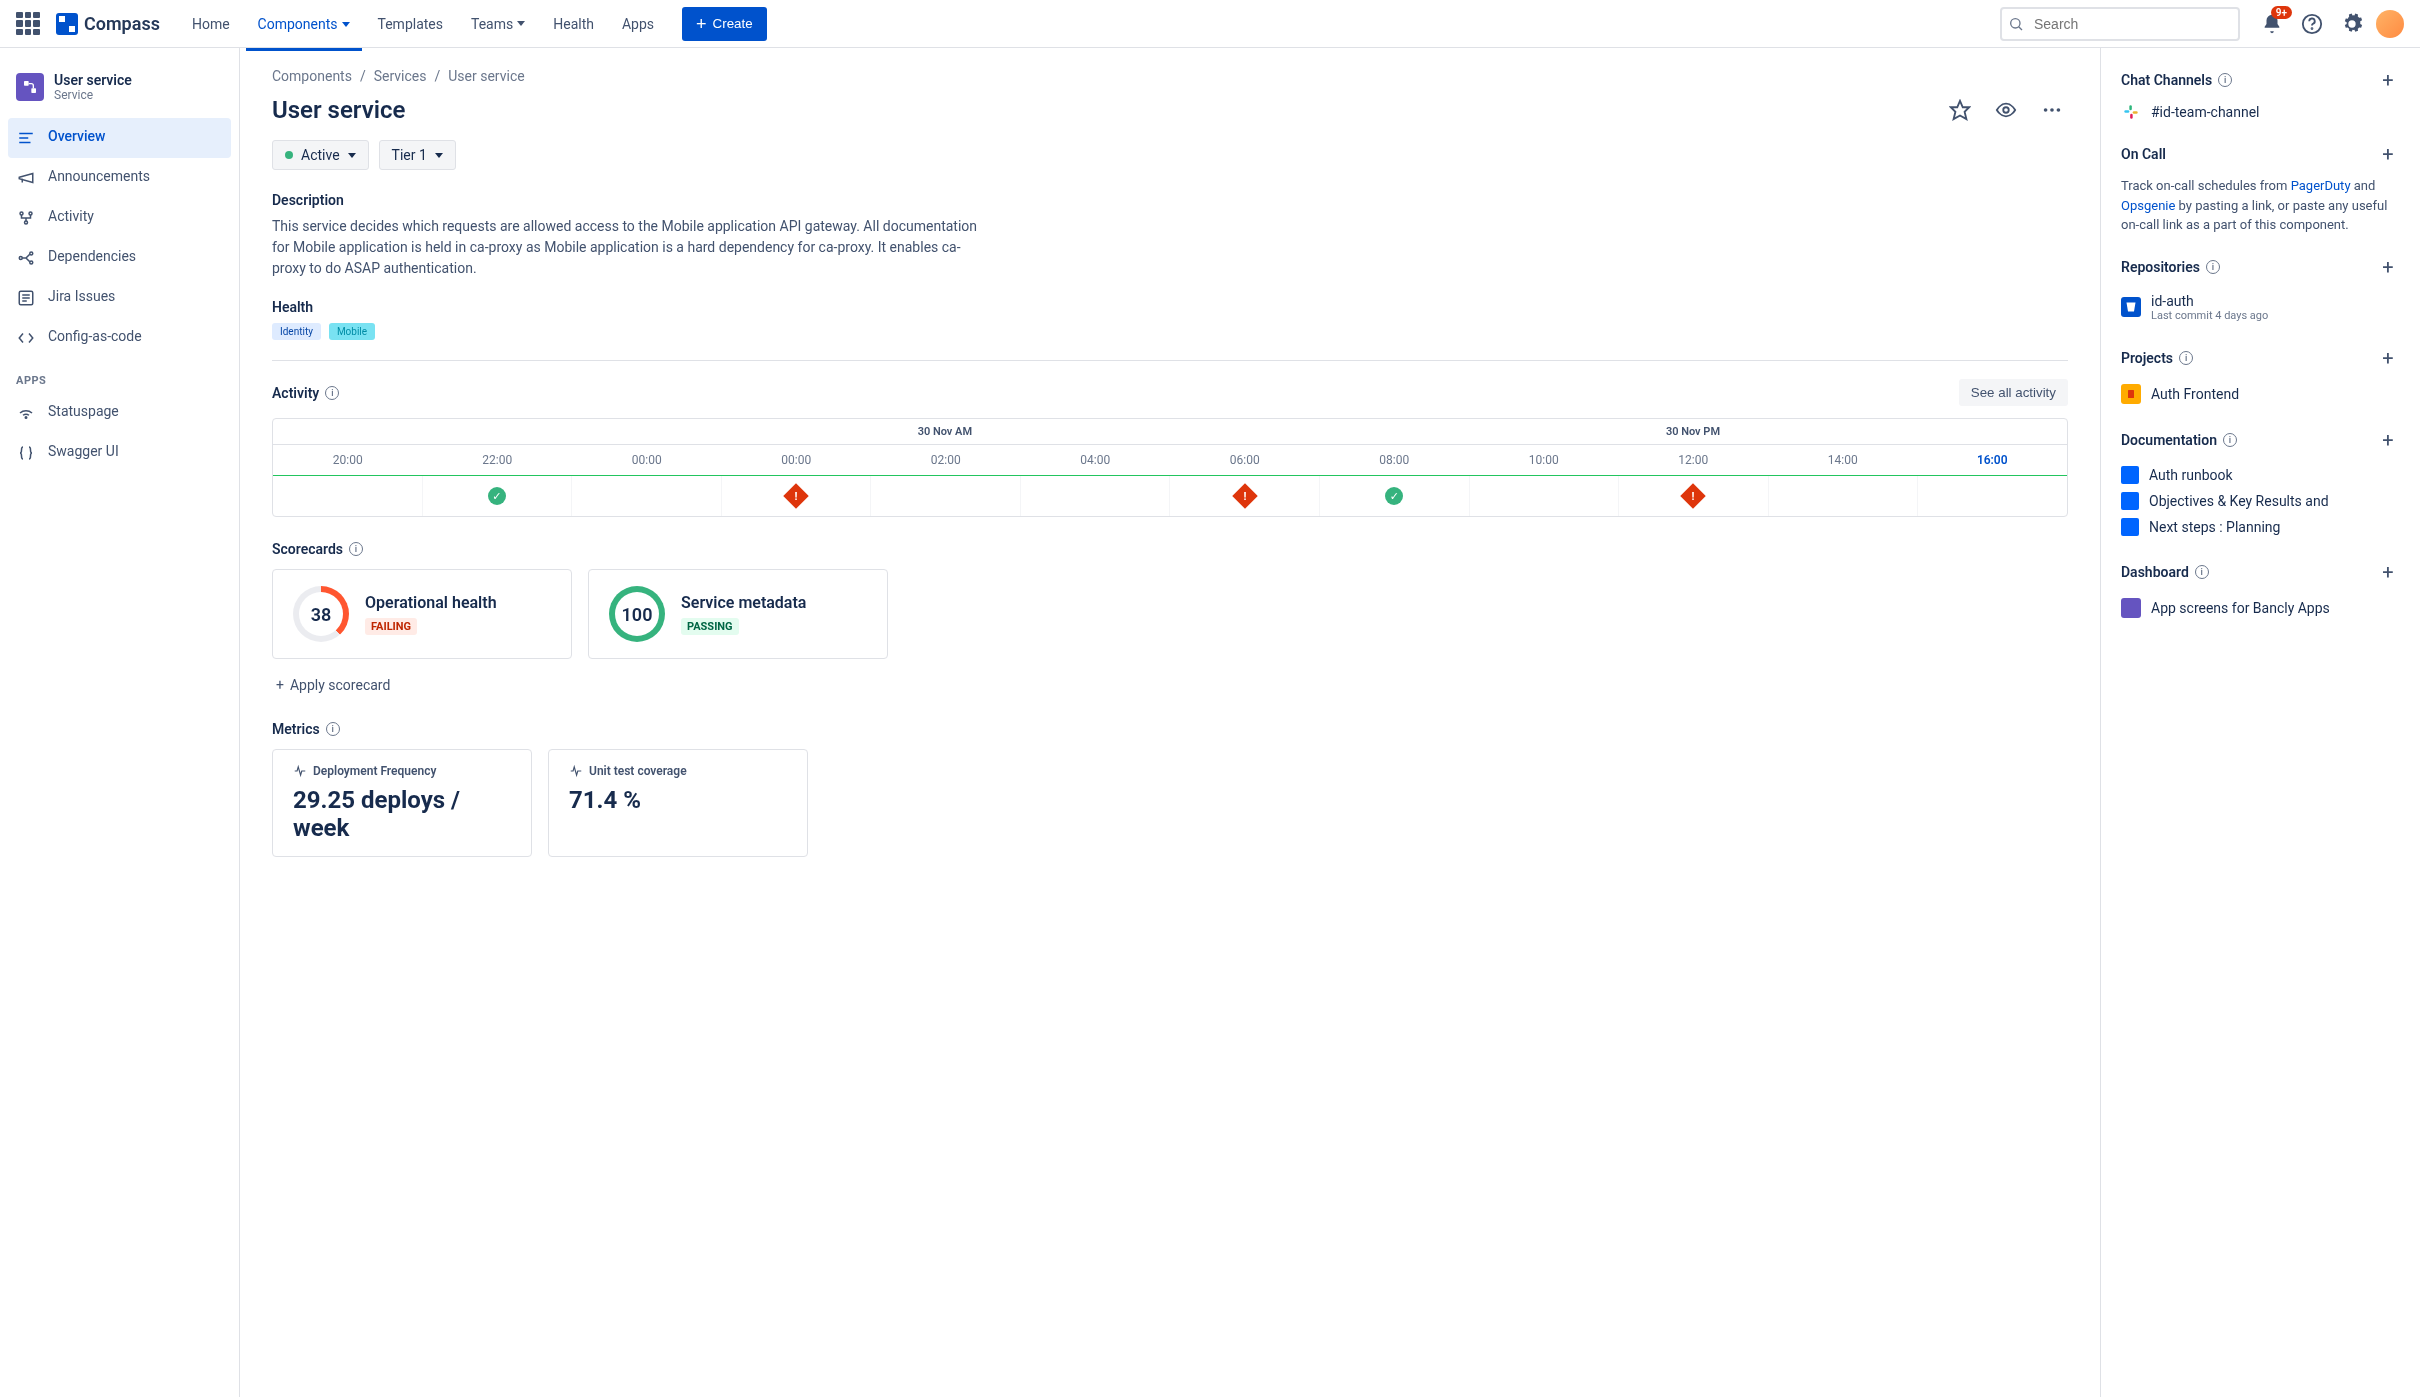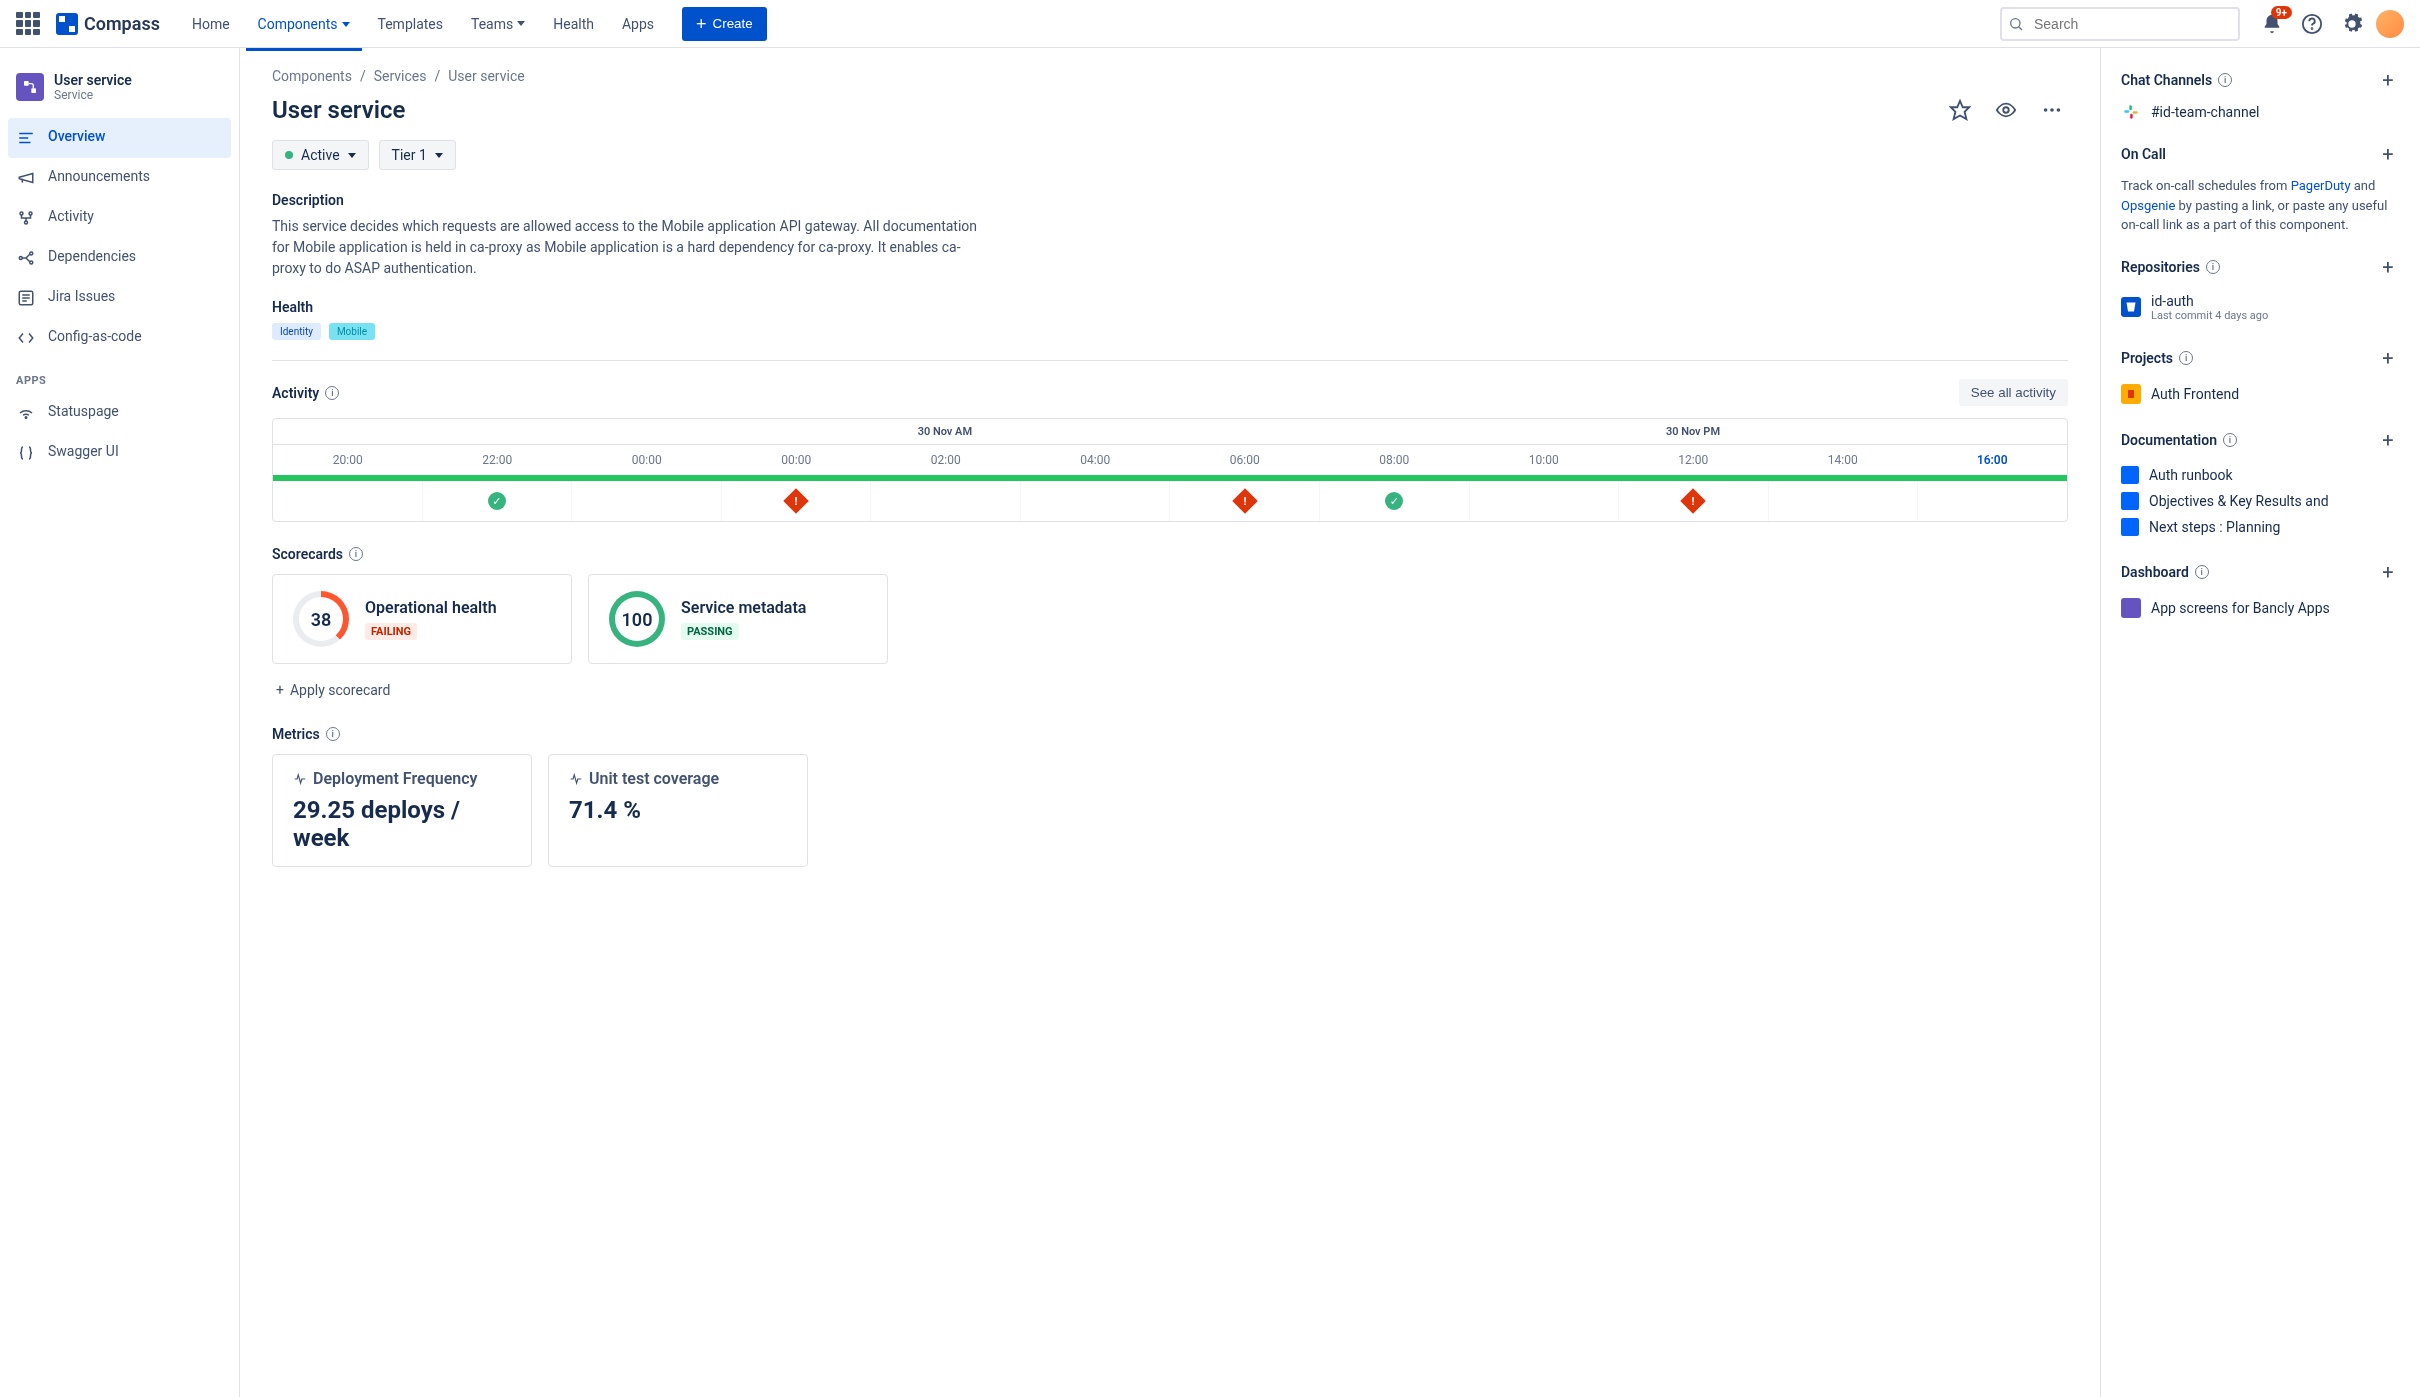--- a/index.html
+++ b/index.html
@@ -54,21 +54,21 @@
 .label-identity { background: #DEEBFF; color: #0747A6; }
 .label-mobile { background: #79E2F2; color: #008DA6; }
 hr.sep { border: none; border-top: 1px solid #DFE1E6; margin: 18px 0; }
 .sect-row { display: flex; align-items: center; justify-content: space-between; margin-bottom: 12px; }
 .sect-title { display: flex; align-items: center; gap: 6px; font-weight: 600; }
 .info-icon { width: 14px; height: 14px; border: 1.5px solid #6B778C; border-radius: 50%; display: inline-flex; align-items: center; justify-content: center; font-size: 9px; color: #6B778C; }
 .see-all { background: #F4F5F7; border: none; padding: 6px 12px; border-radius: 3px; cursor: pointer; color: #42526E; }
 .timeline { border: 1px solid #DFE1E6; border-radius: 4px; overflow: hidden; margin-bottom: 24px; }
 .tl-head { display: flex; }
 .tl-head-col { flex: 1; text-align: center; font-size: 11px; font-weight: 600; padding: 6px 0; color: #42526E; }
-.tl-times { display: flex; border-top: 1px solid #DFE1E6; border-bottom: 6px solid #22c55e; justify-content: space-between; }
+.tl-times { display: flex; border-top: 1px solid #DFE1E6; border-bottom: 1px solid #22c55e; justify-content: space-between; }
 .tl-time { flex: 1; text-align: center; font-size: 12px; padding: 8px 0; color: #6B778C; }
 .tl-time.current { color: #0052CC; font-weight: 600; }
 .tl-events { display: flex; height: 40px; }
 .tl-cell { flex: 1; border-right: 1px solid #F4F5F7; display: flex; align-items: center; justify-content: center; }
 .tl-cell:last-child { border-right: none; }
 .ev-ok { width: 18px; height: 18px; background: #36B37E; border-radius: 50%; display: flex; align-items: center; justify-content: center; color: #fff; font-size: 11px; }
 .ev-warn { width: 18px; height: 18px; background: #DE350B; transform: rotate(45deg); display: flex; align-items: center; justify-content: center; }
 .ev-warn span { transform: rotate(-45deg); color: #fff; font-size: 11px; font-weight: 700; }
 .scorecards { display: flex; gap: 16px; margin-bottom: 10px; }
 .scorecard { border: 1px solid #DFE1E6; border-radius: 4px; padding: 16px 20px; display: flex; align-items: center; gap: 16px; flex: 0 0 300px; }
@@ -78,21 +78,21 @@
 .ring::after { content: ""; position: absolute; inset: 6px; background: #fff; border-radius: 50%; }
 .ring span { position: relative; z-index: 1; }
 .sc-body { display: flex; flex-direction: column; gap: 6px; }
 .sc-title { font-weight: 600; font-size: 16px; }
 .sc-status { font-size: 11px; font-weight: 700; padding: 2px 6px; border-radius: 3px; align-self: flex-start; }
 .st-fail { background: #FFEBE6; color: #BF2600; }
 .st-pass { background: #E3FCEF; color: #006644; }
 .apply-sc { color: #42526E; padding: 8px 4px; cursor: pointer; display: flex; align-items: center; gap: 6px; margin-bottom: 20px; }
 .metrics { display: flex; gap: 16px; }
 .metric-card { border: 1px solid #DFE1E6; border-radius: 4px; padding: 14px 20px; flex: 0 0 260px; }
-.metric-label { display: flex; align-items: center; gap: 6px; font-size: 16px; font-weight: 600; color: #42526E; margin-bottom: 8px; }
+.metric-label { display: flex; align-items: center; gap: 6px; font-size: 12px; font-weight: 600; color: #42526E; margin-bottom: 8px; }
 .metric-value { font-size: 24px; font-weight: 700; }
 .pulse { width: 14px; height: 14px; }
 .rightpane { width: 320px; border-left: 1px solid #DFE1E6; padding: 20px; overflow-y: auto; }
 .rp-sect { margin-bottom: 20px; }
 .rp-h { display: flex; align-items: center; justify-content: space-between; margin-bottom: 10px; }
 .rp-title { font-weight: 600; font-size: 14px; display: flex; align-items: center; gap: 6px; }
 .plus-btn { width: 24px; height: 24px; display: flex; align-items: center; justify-content: center; cursor: pointer; color: #42526E; font-size: 20px; border-radius: 3px; }
 .team-row { display: flex; align-items: center; gap: 10px; }
 .avatars { display: flex; }
 .av { width: 28px; height: 28px; border-radius: 50%; border: 2px solid #fff; margin-left: -6px; }

